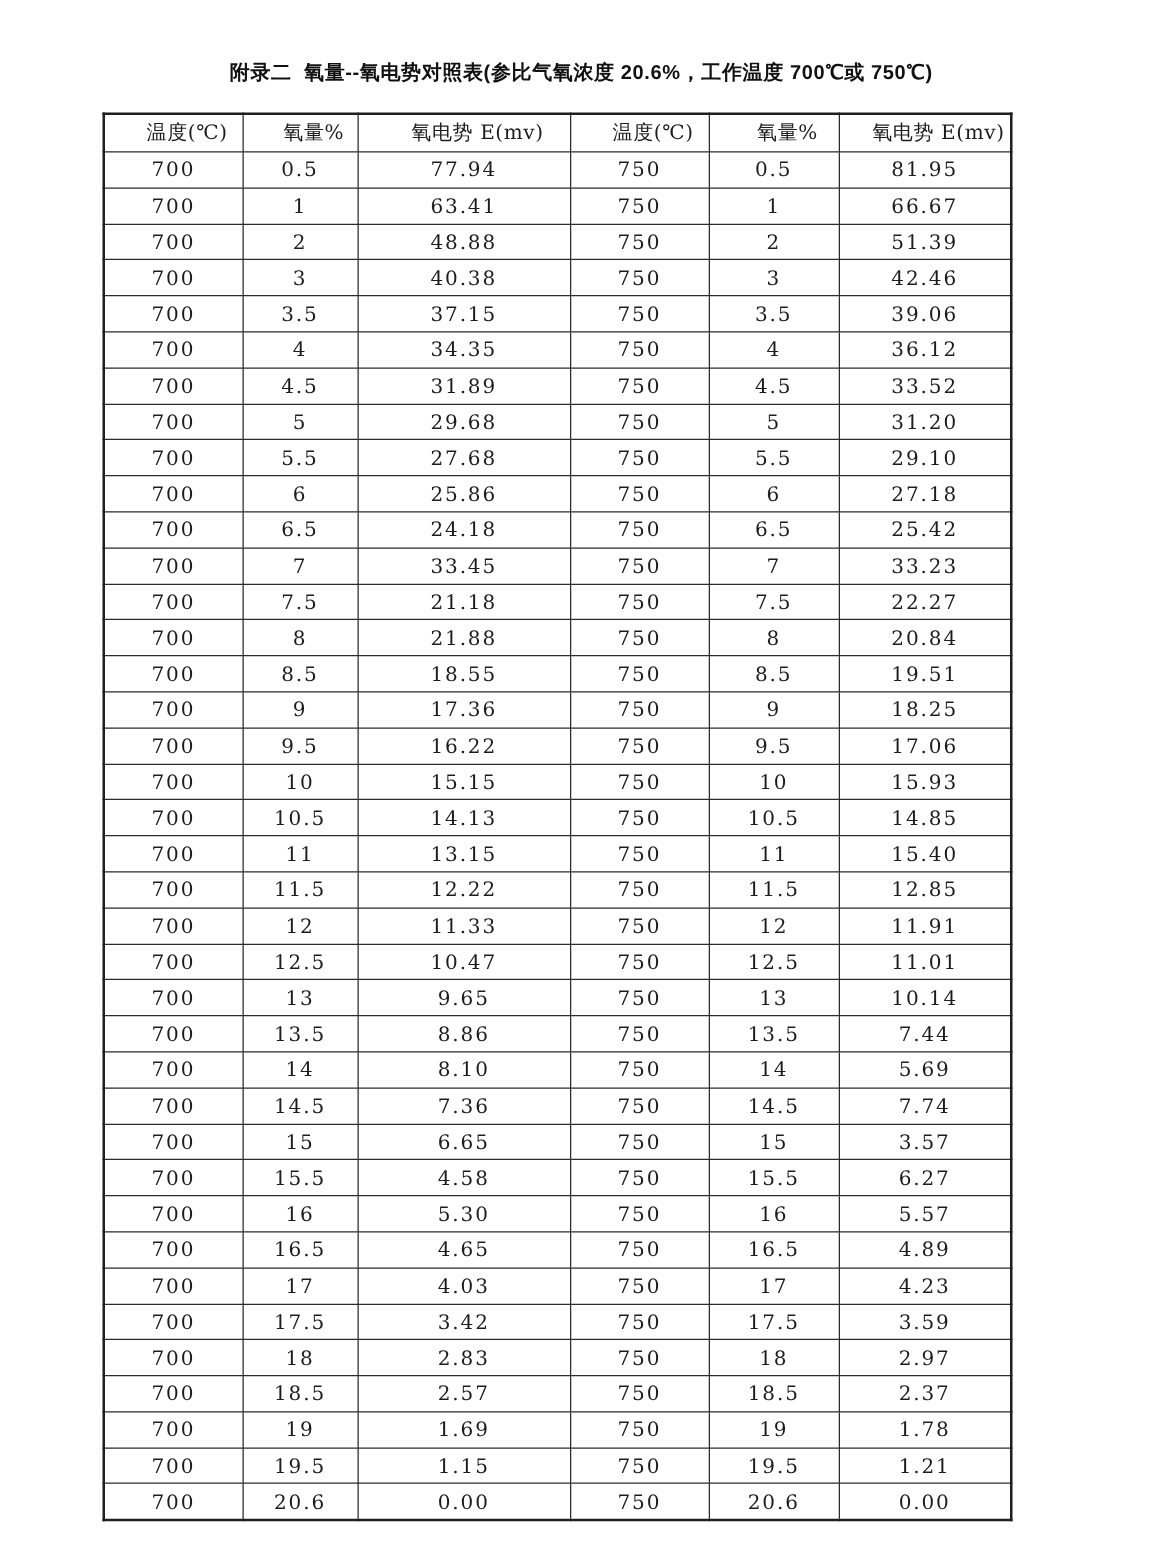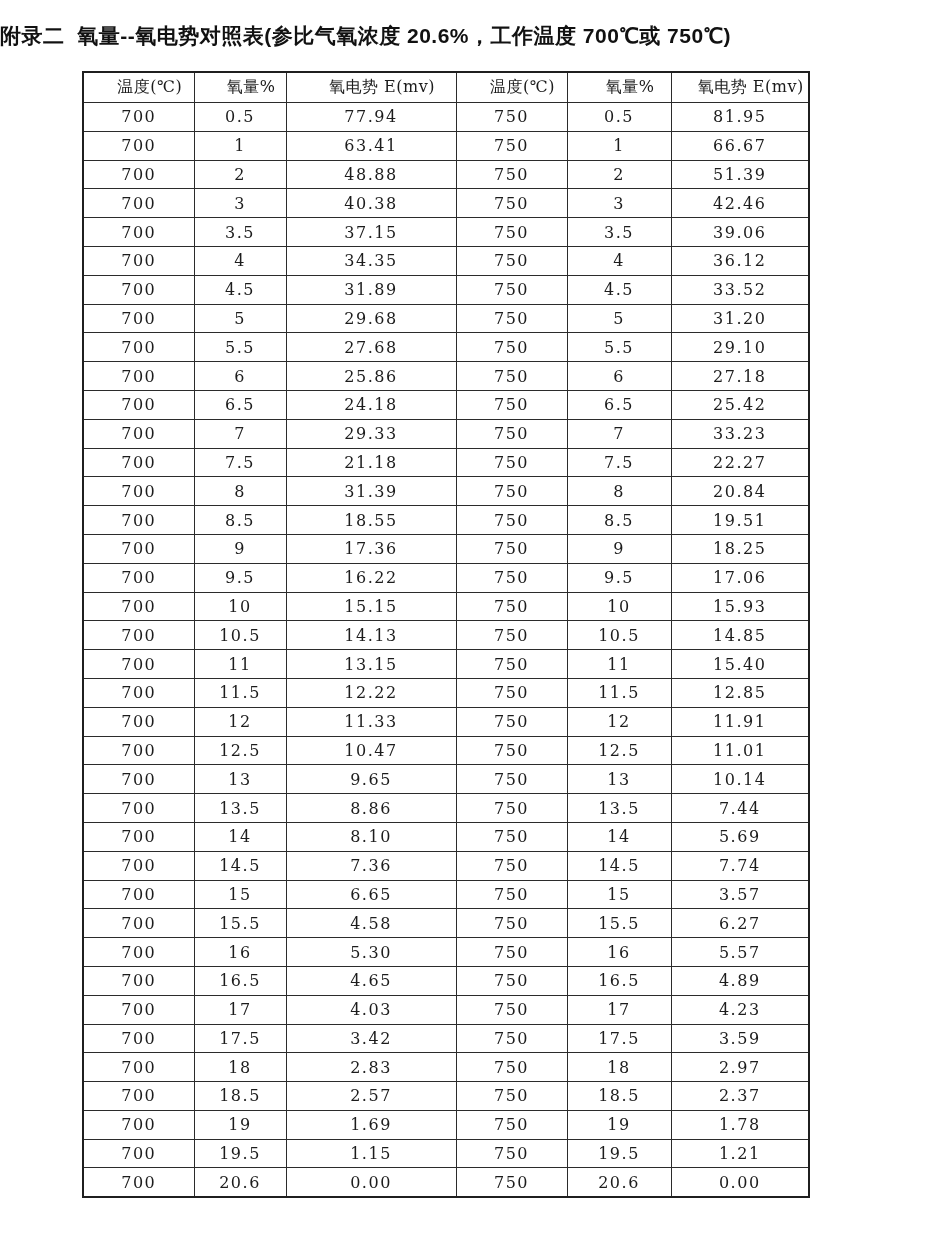--- a/index.html
+++ b/index.html
@@ -9,25 +9,25 @@
   }
   body {
     width: 930px;
     height: 1246px;
     position: relative;
     font-family: "DejaVu Serif", serif;
     color: #1c1c1c;
   }
   .page-title {
     margin: 0;
-    padding-top: 22px;
-    text-align: left;
+    padding-top: 48px;
+    text-align: center;
     font-family: "Liberation Sans", sans-serif;
     font-weight: bold;
-    font-size: 21px;
+    font-size: 16px;
     letter-spacing: 0.5px;
     color: #111111;
     white-space: pre;
   }
   table.data-table {
     border-collapse: collapse;
     table-layout: fixed;
     width: 726px;
     margin-top: 21px;
     margin-left: 82px;
@@ -164,37 +164,37 @@
         <td>700</td>
         <td>6.5</td>
         <td>24.18</td>
         <td>750</td>
         <td>6.5</td>
         <td>25.42</td>
       </tr>
       <tr>
         <td>700</td>
         <td>7</td>
-        <td>29.33</td>
+        <td>33.45</td>
         <td>750</td>
         <td>7</td>
         <td>33.23</td>
       </tr>
       <tr>
         <td>700</td>
         <td>7.5</td>
         <td>21.18</td>
         <td>750</td>
         <td>7.5</td>
         <td>22.27</td>
       </tr>
       <tr>
         <td>700</td>
         <td>8</td>
-        <td>31.39</td>
+        <td>21.88</td>
         <td>750</td>
         <td>8</td>
         <td>20.84</td>
       </tr>
       <tr>
         <td>700</td>
         <td>8.5</td>
         <td>18.55</td>
         <td>750</td>
         <td>8.5</td>

